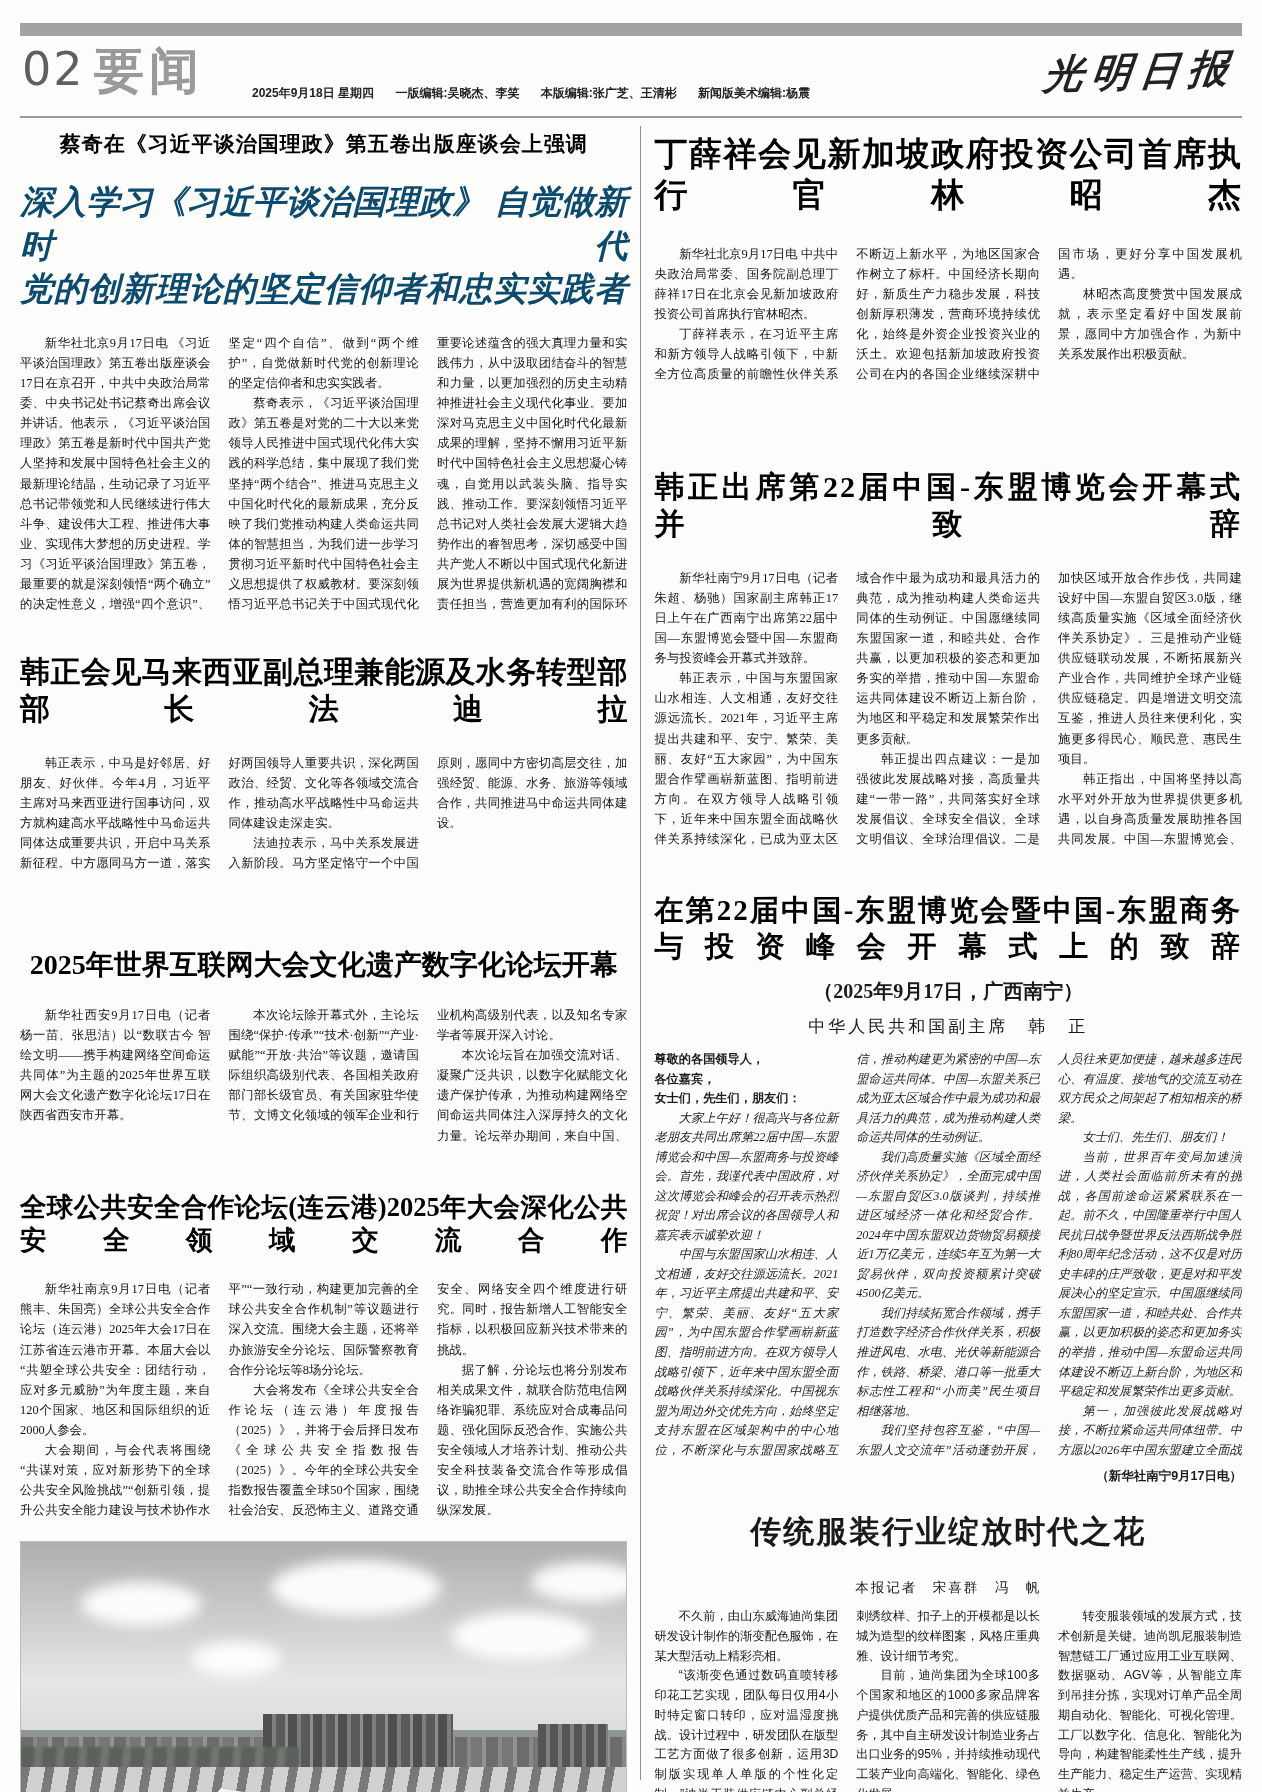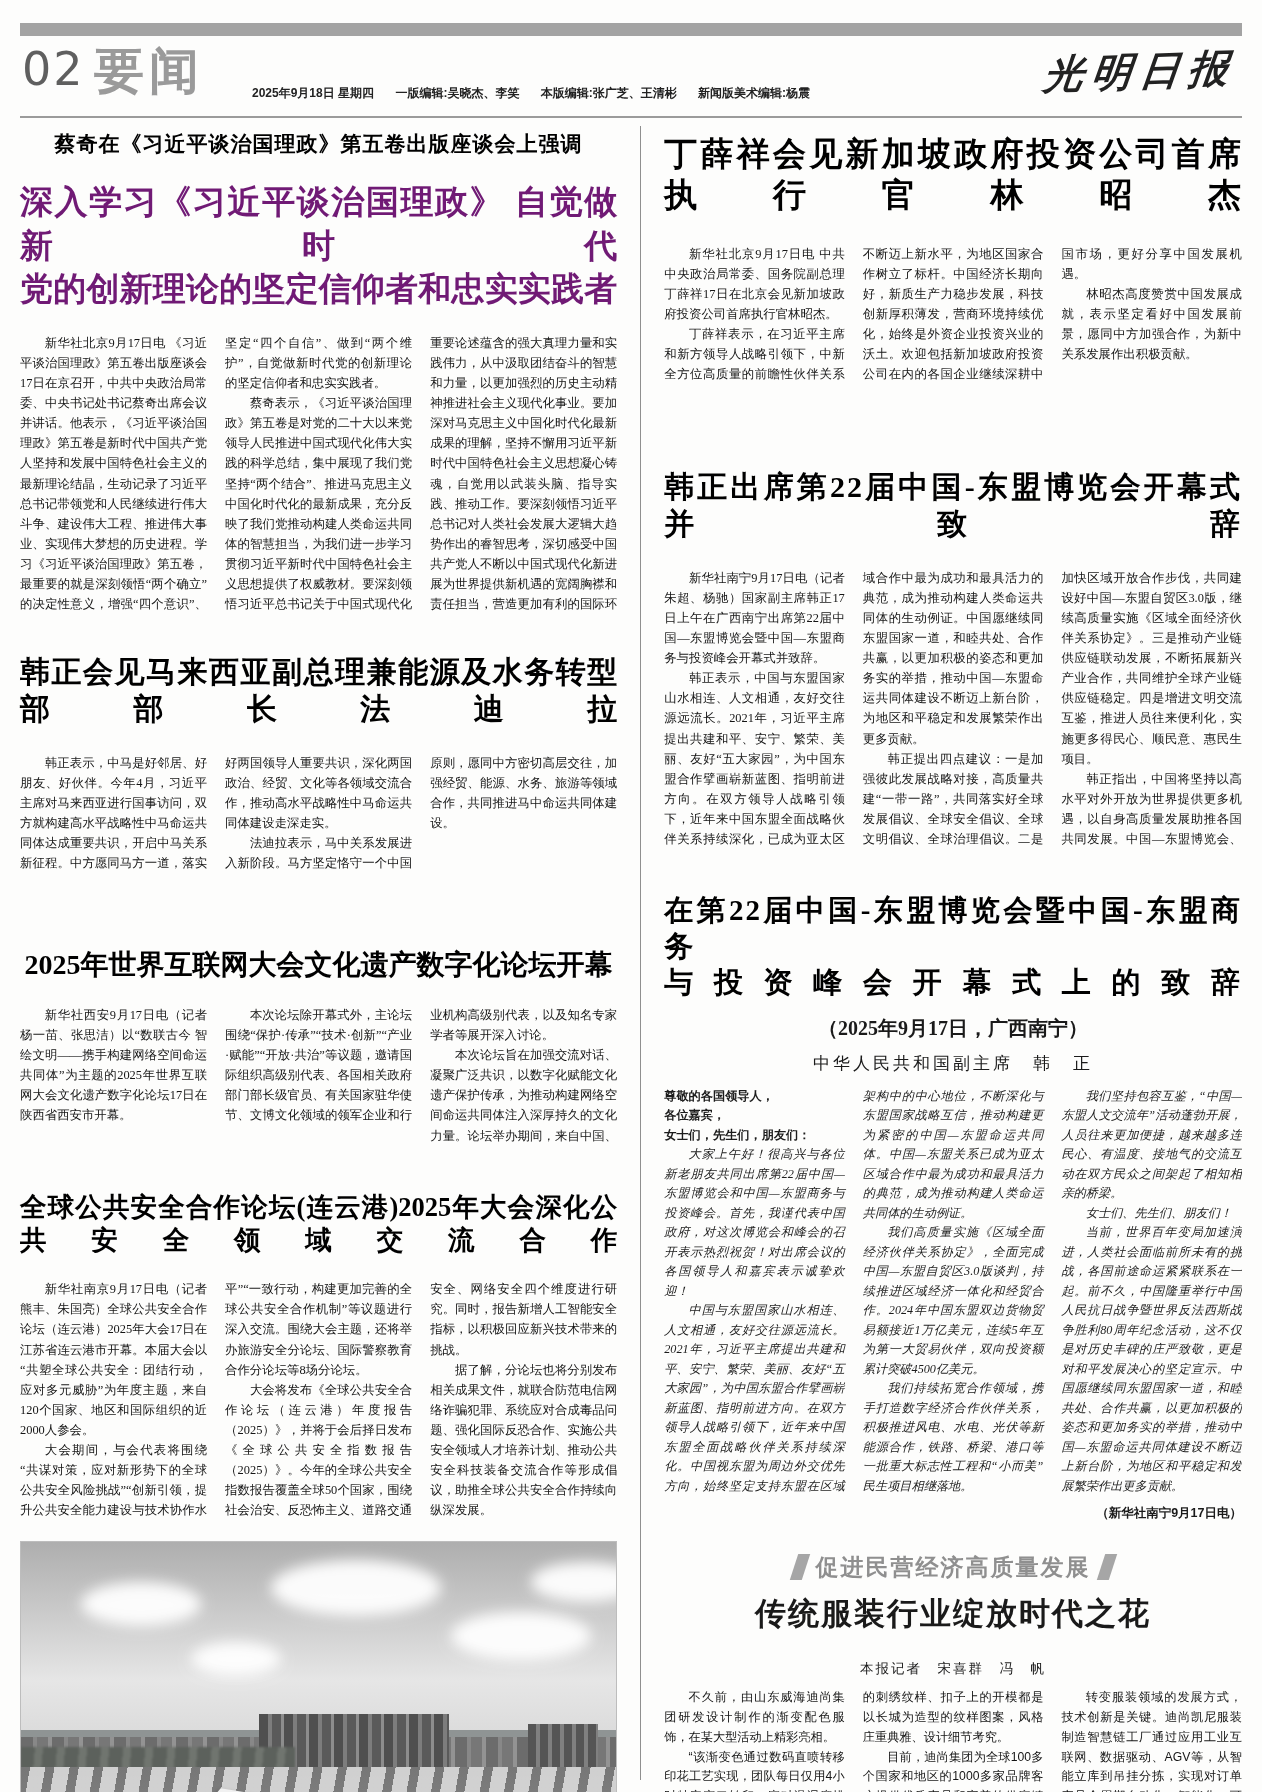--- a/index.html
+++ b/index.html
@@ -26,34 +26,34 @@
   }
   .header-meta span{margin-right:18px;}
   .masthead{
     position:absolute;right:6px;top:4px;
     font-family:"DejaVu Serif",serif;font-style:italic;font-weight:700;
     font-size:40px;color:#222;letter-spacing:8px;transform:skewX(-8deg) rotate(-2deg);
   }
   .header-rule{height:2px;background:#9b9b9b;margin-top:8px;}
 
   
-  .content{display:flex;margin-top:6px;height:1656px;gap:10px;}
+  .content{display:flex;margin-top:6px;height:1656px;}
   .col-left{width:614px;display:flex;flex-direction:column;}
   .v-rule{width:1px;background:#8f8f8f;margin:2px 13px 0 13px;}
   .col-right{width:594px;display:flex;flex-direction:column;}
   .h-rule{height:1px;background:#8f8f8f;margin:8px 0;}
 
   
   .kicker{
     font-family:"Liberation Sans",sans-serif;font-weight:900;font-size:21px;
     color:#000;margin:6px 0 4px 0;letter-spacing:1px;
   }
   .hl-hei{
-    font-family:"Liberation Sans",sans-serif;font-weight:900;color:#701a75;
-    font-size:33px;line-height:1.32;text-align:justify;
+    font-family:"Liberation Sans",sans-serif;font-weight:900;color:#0c4a6e;
+    font-size:33px;line-height:1.32;text-align:justify;font-style:italic;
   }
   .hl-hei .line{display:block;text-align:justify;text-align-last:justify;}
   .hl-song{
     font-weight:900;color:#000;line-height:1.25;
     font-family:"Liberation Serif",serif;
   }
   .spread{text-align:justify;text-align-last:justify;}
   .centered{text-align:center;}
   .body{
     margin-top:10px;font-size:12.4px;line-height:1.62;text-align:justify;
@@ -270,25 +270,20 @@
               <p>女士们，先生们，朋友们：</p>
             </div>
           <div style="display:contents;"><p>大家上午好！很高兴与各位新老朋友共同出席第22届中国—东盟博览会和中国—东盟商务与投资峰会。首先，我谨代表中国政府，对这次博览会和峰会的召开表示热烈祝贺！对出席会议的各国领导人和嘉宾表示诚挚欢迎！</p><p>中国与东盟国家山水相连、人文相通，友好交往源远流长。2021年，习近平主席提出共建和平、安宁、繁荣、美丽、友好“五大家园”，为中国东盟合作擘画崭新蓝图、指明前进方向。在双方领导人战略引领下，近年来中国东盟全面战略伙伴关系持续深化。中国视东盟为周边外交优先方向，始终坚定支持东盟在区域架构中的中心地位，不断深化与东盟国家战略互信，推动构建更为紧密的中国—东盟命运共同体。中国—东盟关系已成为亚太区域合作中最为成功和最具活力的典范，成为推动构建人类命运共同体的生动例证。</p><p>我们高质量实施《区域全面经济伙伴关系协定》，全面完成中国—东盟自贸区3.0版谈判，持续推进区域经济一体化和经贸合作。2024年中国东盟双边货物贸易额接近1万亿美元，连续5年互为第一大贸易伙伴，双向投资额累计突破4500亿美元。</p><p>我们持续拓宽合作领域，携手打造数字经济合作伙伴关系，积极推进风电、水电、光伏等新能源合作，铁路、桥梁、港口等一批重大标志性工程和“小而美”民生项目相继落地。</p><p>我们坚持包容互鉴，“中国—东盟人文交流年”活动蓬勃开展，人员往来更加便捷，越来越多连民心、有温度、接地气的交流互动在双方民众之间架起了相知相亲的桥梁。</p><p>女士们、先生们、朋友们！</p><p>当前，世界百年变局加速演进，人类社会面临前所未有的挑战，各国前途命运紧紧联系在一起。前不久，中国隆重举行中国人民抗日战争暨世界反法西斯战争胜利80周年纪念活动，这不仅是对历史丰碑的庄严致敬，更是对和平发展决心的坚定宣示。中国愿继续同东盟国家一道，和睦共处、合作共赢，以更加积极的姿态和更加务实的举措，推动中国—东盟命运共同体建设不断迈上新台阶，为地区和平稳定和发展繁荣作出更多贡献。</p><p>第一，加强彼此发展战略对接，不断拉紧命运共同体纽带。中方愿以2026年中国东盟建立全面战略伙伴关系5周年为契机，同东盟继续加强发展战略对接和政策沟通，高质量共建“一带一路”，共同落实好全球发展倡议、全球安全倡议、全球文明倡议、全球治理倡议。</p></div>
         </div>
         <div class="speech-credit">（新华社南宁9月17日电）</div>
       </article>
 
       <div class="h-rule"></div>
 
       <article class="art-fashion">
-        <div class="fashion-kicker">
-          <span class="kbar"></span>
-          <span class="ktext">促进民营经济高质量发展</span>
-          <span class="kbar right"></span>
-        </div>
         <h2 class="fashion-hl">传统服装行业绽放时代之花</h2>
         <div class="fashion-byline">本报记者　宋喜群　冯　帆</div>
         <div class="body">
             <p>不久前，由山东威海迪尚集团研发设计制作的渐变配色服饰，在某大型活动上精彩亮相。</p>
             <p>“该渐变色通过数码直喷转移印花工艺实现，团队每日仅用4小时特定窗口转印，应对温湿度挑战。设计过程中，研发团队在版型工艺方面做了很多创新，运用3D制版实现单人单版的个性化定制。”迪尚工装供应链中心副总经理毛爱珍介绍，礼服服饰上袖口的刺绣纹样、扣子上的开模都是以长城为造型的纹样图案，风格庄重典雅、设计细节考究。</p>
             <p>目前，迪尚集团为全球100多个国家和地区的1000多家品牌客户提供优质产品和完善的供应链服务，其中自主研发设计制造业务占出口业务的95%，并持续推动现代工装产业向高端化、智能化、绿色化发展。</p>
             <p>转变服装领域的发展方式，技术创新是关键。迪尚凯尼服装制造智慧链工厂通过应用工业互联网、数据驱动、AGV等，从智能立库到吊挂分拣，实现对订单产品全周期自动化、智能化、可视化管理。工厂以数字化、信息化、智能化为导向，构建智能柔性生产线，提升生产能力、稳定生产运营、实现精益生产。</p>
           </div>
       </article>
 

